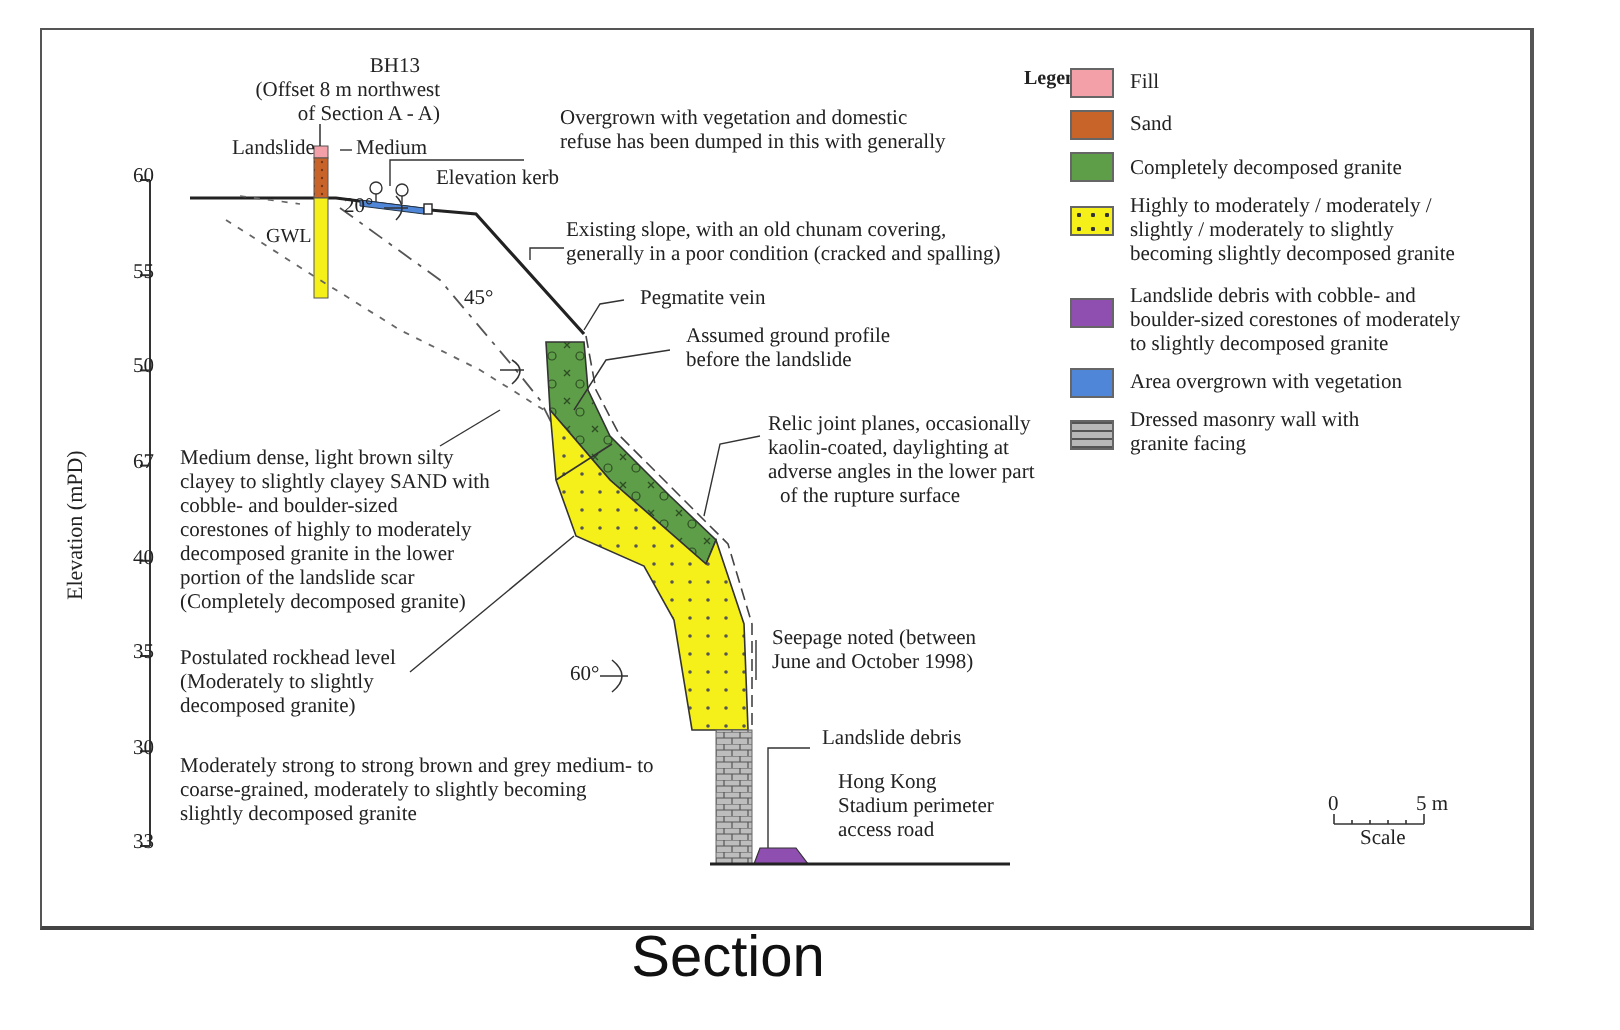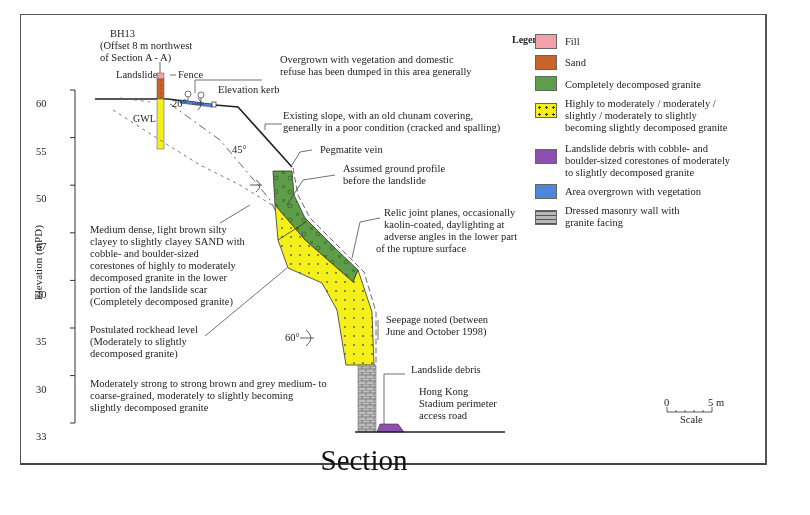--- a/index.html
+++ b/index.html
@@ -1,22 +1,22 @@
 <!DOCTYPE html>
 <html><head>
 <meta charset="utf-8">
 <style>
   html,body{margin:0;padding:0;background:#ffffff;}
   body{width:810px;height:515px;position:relative;overflow:hidden;font-family:"Liberation Serif","DejaVu Serif",serif;color:#222;}
   #frame{position:absolute;left:20px;top:14px;width:744px;height:448px;border:1px solid #555;border-bottom:2px solid #444;border-right:2px solid #555;background:#fff;}
   #diagram{position:absolute;left:0;top:0;width:810px;height:515px;}
   .lbl{position:absolute;font-size:10.5px;line-height:12px;color:#222;white-space:nowrap;}
-  .ctr{text-align:left;}
-  #caption{position:absolute;left:0;width:728px;top:444px;text-align:center;font-family:Liberation Serif, serif;font-size:29px;color:#111;}
-  .tick{position:absolute;left:36px;width:20px;text-align:left;font-size:10.5px;color:#222;margin-top:15px;}
+  .ctr{text-align:right;}
+  #caption{position:absolute;left:0;width:728px;top:463px;text-align:center;font-family:Liberation Sans, sans-serif;font-size:29px;color:#111;}
+  .tick{position:absolute;left:57px;width:20px;text-align:right;font-size:10.5px;color:#222;}
   #ylabel{position:absolute;left:-2px;top:250px;font-size:11px;transform:rotate(-90deg);transform-origin:left top;white-space:nowrap;}
   .leg-row{position:absolute;left:565px;font-size:10.5px;line-height:12px;}
   .swatch{position:absolute;left:535px;width:22px;height:15px;border:1px solid #666;box-sizing:border-box;}
 </style>
 </head>
 <body>
 
 <div id="frame"></div>
 
 <svg id="diagram" viewBox="0 0 810 515" xmlns="http://www.w3.org/2000/svg">
@@ -124,38 +124,38 @@
 <div class="tick" style="top:274px">40</div>
 <div class="tick" style="top:321px">35</div>
 <div class="tick" style="top:369px">30</div>
 <div class="tick" style="top:416px">33</div>
 <div id="ylabel" style="top:300px;left:32px;">Elevation (mPD)</div>
 
 <div class="lbl ctr" style="left:110px;top:28px;width:100px">BH13</div>
 <div class="lbl ctr" style="left:100px;top:40px;width:120px">(Offset 8 m northwest</div>
 <div class="lbl ctr" style="left:100px;top:52px;width:120px">of Section A - A)</div>
 <div class="lbl" style="left:116px;top:69px">Landslide</div>
-<div class="lbl" style="left:178px;top:69px">Fence</div>
+<div class="lbl" style="left:178px;top:69px">Medium</div>
 <div class="lbl" style="left:218px;top:84px">Elevation kerb</div>
 <div class="lbl" style="left:133px;top:113px;font-size:10px">GWL</div>
 <div class="lbl" style="left:172px;top:98px">20°</div>
 <div class="lbl" style="left:232px;top:144px">45°</div>
 <div class="lbl" style="left:285px;top:332px">60°</div>
 
 <div class="lbl" style="left:280px;top:54px">Overgrown with vegetation  and domestic</div>
-<div class="lbl" style="left:280px;top:66px">refuse has  been dumped in this  area generally</div>
+<div class="lbl" style="left:280px;top:66px">refuse has  been dumped in this  with generally</div>
 <div class="lbl" style="left:283px;top:110px">Existing slope, with an old  chunam covering,</div>
 <div class="lbl" style="left:283px;top:122px">generally in a poor condition  (cracked and spalling)</div>
 <div class="lbl" style="left:320px;top:144px">Pegmatite vein</div>
 <div class="lbl" style="left:343px;top:163px">Assumed ground profile</div>
 <div class="lbl" style="left:343px;top:175px">before the landslide</div>
 <div class="lbl" style="left:384px;top:207px">Relic joint planes, occasionally</div>
 <div class="lbl" style="left:384px;top:219px">kaolin-coated, daylighting at</div>
 <div class="lbl" style="left:384px;top:231px">adverse angles in the lower  part</div>
-<div class="lbl" style="left:376px;top:243px">of the rupture surface</div>
+<div class="lbl" style="left:390px;top:243px">of the rupture surface</div>
 <div class="lbl" style="left:386px;top:314px">Seepage noted (between</div>
 <div class="lbl" style="left:386px;top:326px">June and October 1998)</div>
 <div class="lbl" style="left:411px;top:364px">Landslide debris</div>
 <div class="lbl" style="left:419px;top:386px">Hong Kong</div>
 <div class="lbl" style="left:419px;top:398px">Stadium perimeter</div>
 <div class="lbl" style="left:419px;top:410px">access road</div>
 
 <div class="lbl" style="left:90px;top:224px">Medium dense, light brown silty</div>
 <div class="lbl" style="left:90px;top:236px">clayey to slightly clayey SAND with</div>
 <div class="lbl" style="left:90px;top:248px">cobble- and boulder-sized</div>

